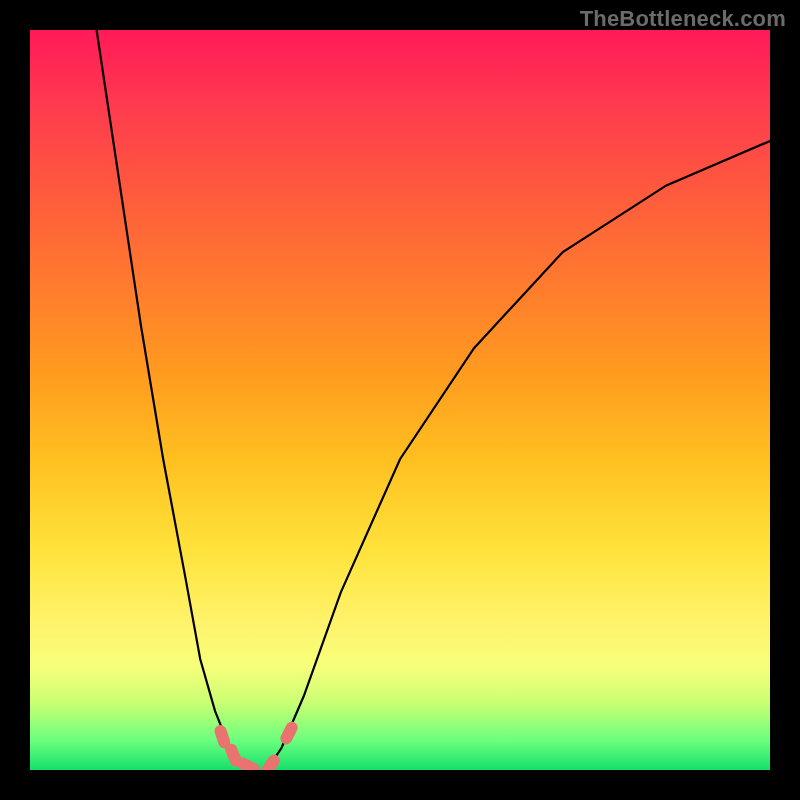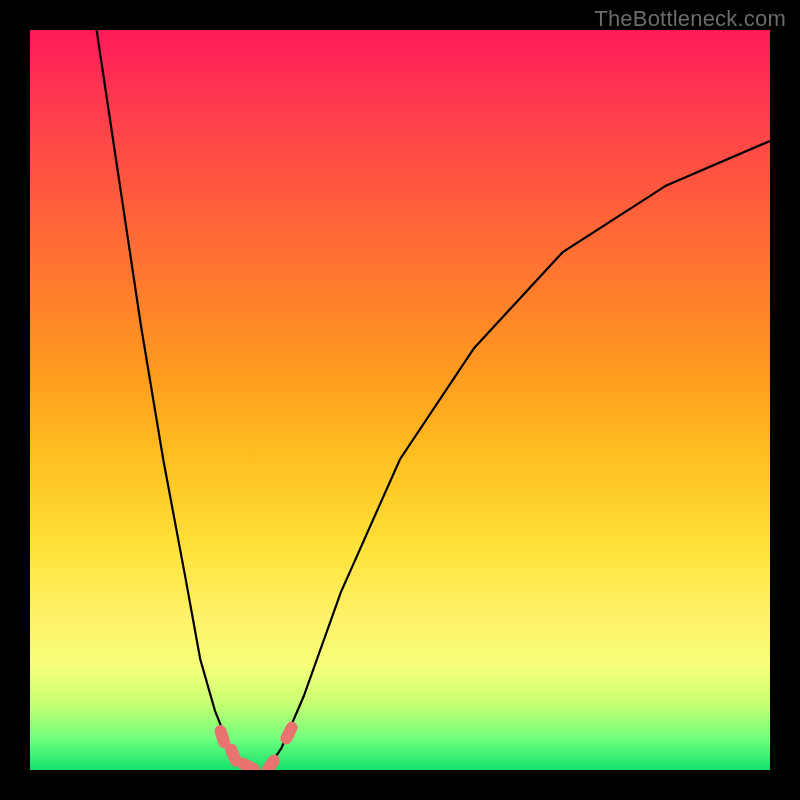--- a/index.html
+++ b/index.html
@@ -16,21 +16,21 @@
     width: 800px;
     height: 800px;
     background: #000000;
   }
   .watermark {
     position: absolute;
     top: 6px;
     right: 14px;
     color: #6b6b6b;
     font-size: 22px;
-    font-weight: 400;
+    font-weight: 700;
     letter-spacing: 0.2px;
     z-index: 20;
   }
   .plot {
     position: absolute;
     left: 30px;
     top: 30px;
     width: 740px;
     height: 740px;
     overflow: hidden;

